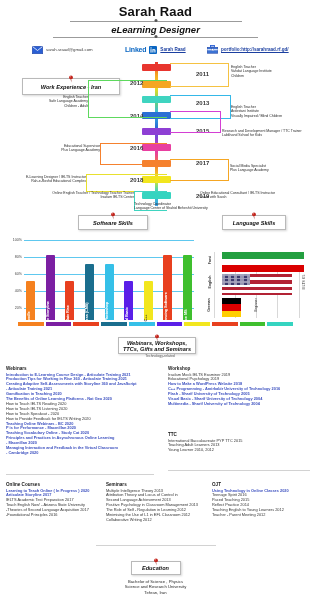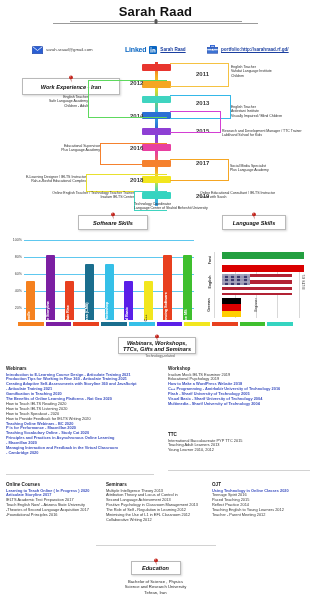--- a/index.html
+++ b/index.html
@@ -90,20 +90,21 @@
   .edutxt{font-size:4.2px;line-height:5.4px;color:#2a2a2a;margin-top:4px;}
 </style>
 </head>
 <body>
 
 <div class="page">
 
   <div class="hdr">
     <div class="hdr-name">Sarah Raad</div>
     <div class="hdr-rule"></div>
+    <div class="hdr-title">eLearning Designer</div>
     <div class="hdr-rule2"></div>
   </div>
 
   <div class="contacts">
     <div class="cgroup c-mail">
       <span class="ico">
         <svg width="11" height="8" viewBox="0 0 22 16">
           <rect x="0.5" y="0.5" width="21" height="15" fill="#2a5fd4" stroke="#1b3fa0"></rect>
           <path d="M1 1 L11 9 L21 1" fill="none" stroke="#fff" stroke-width="1.6"></path>
         </svg>

